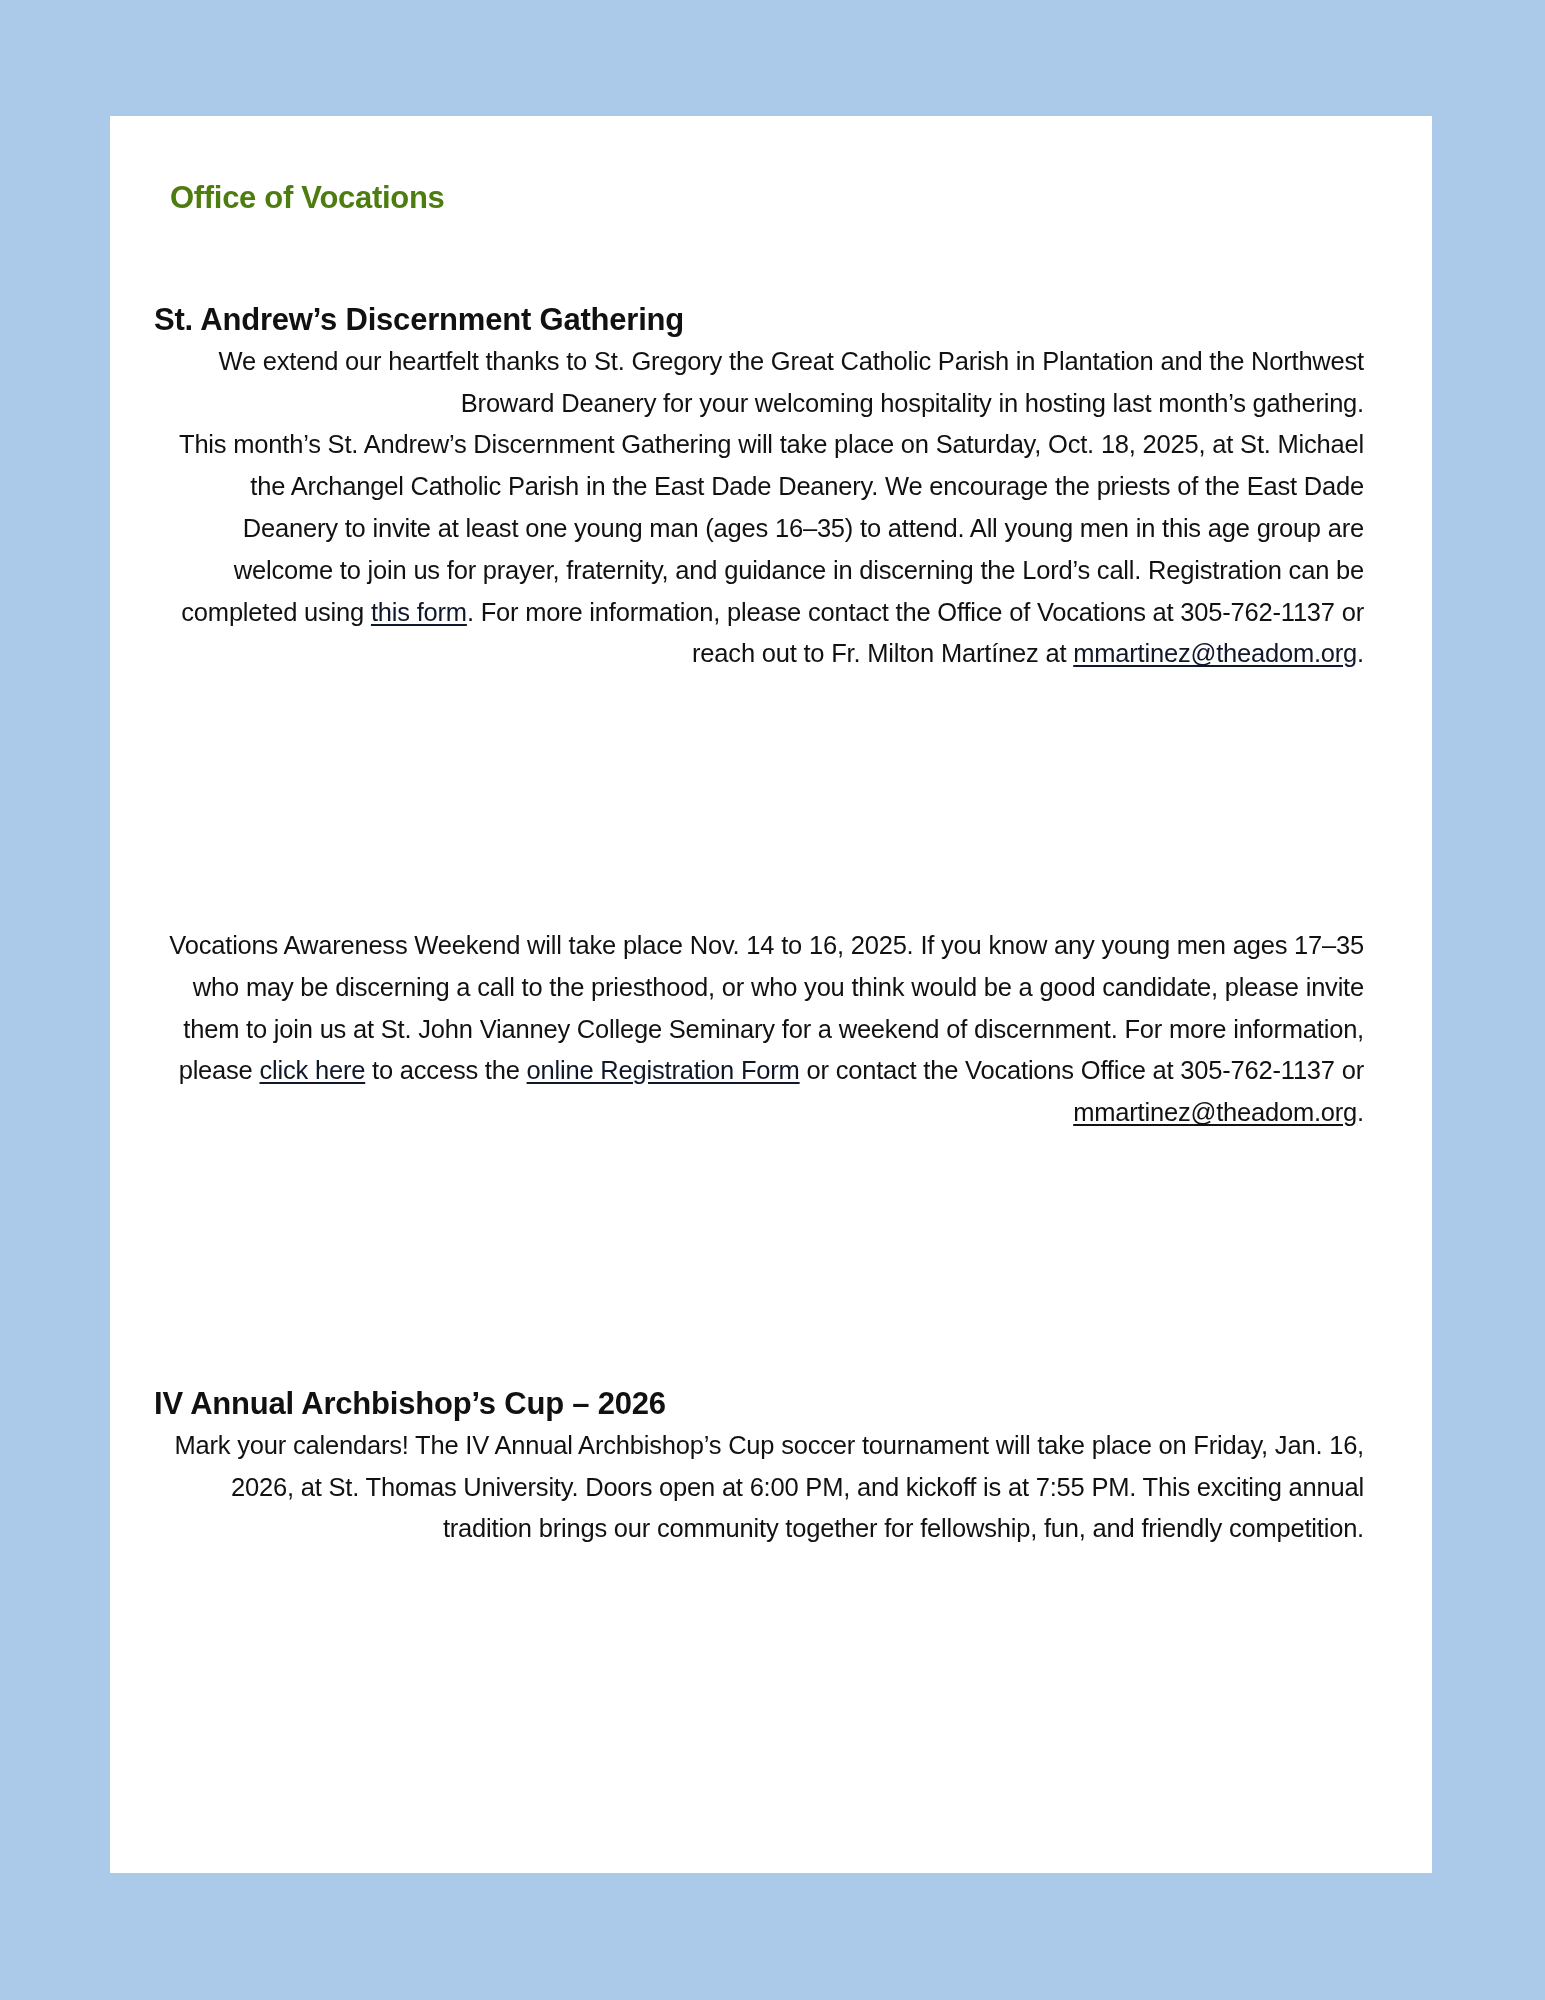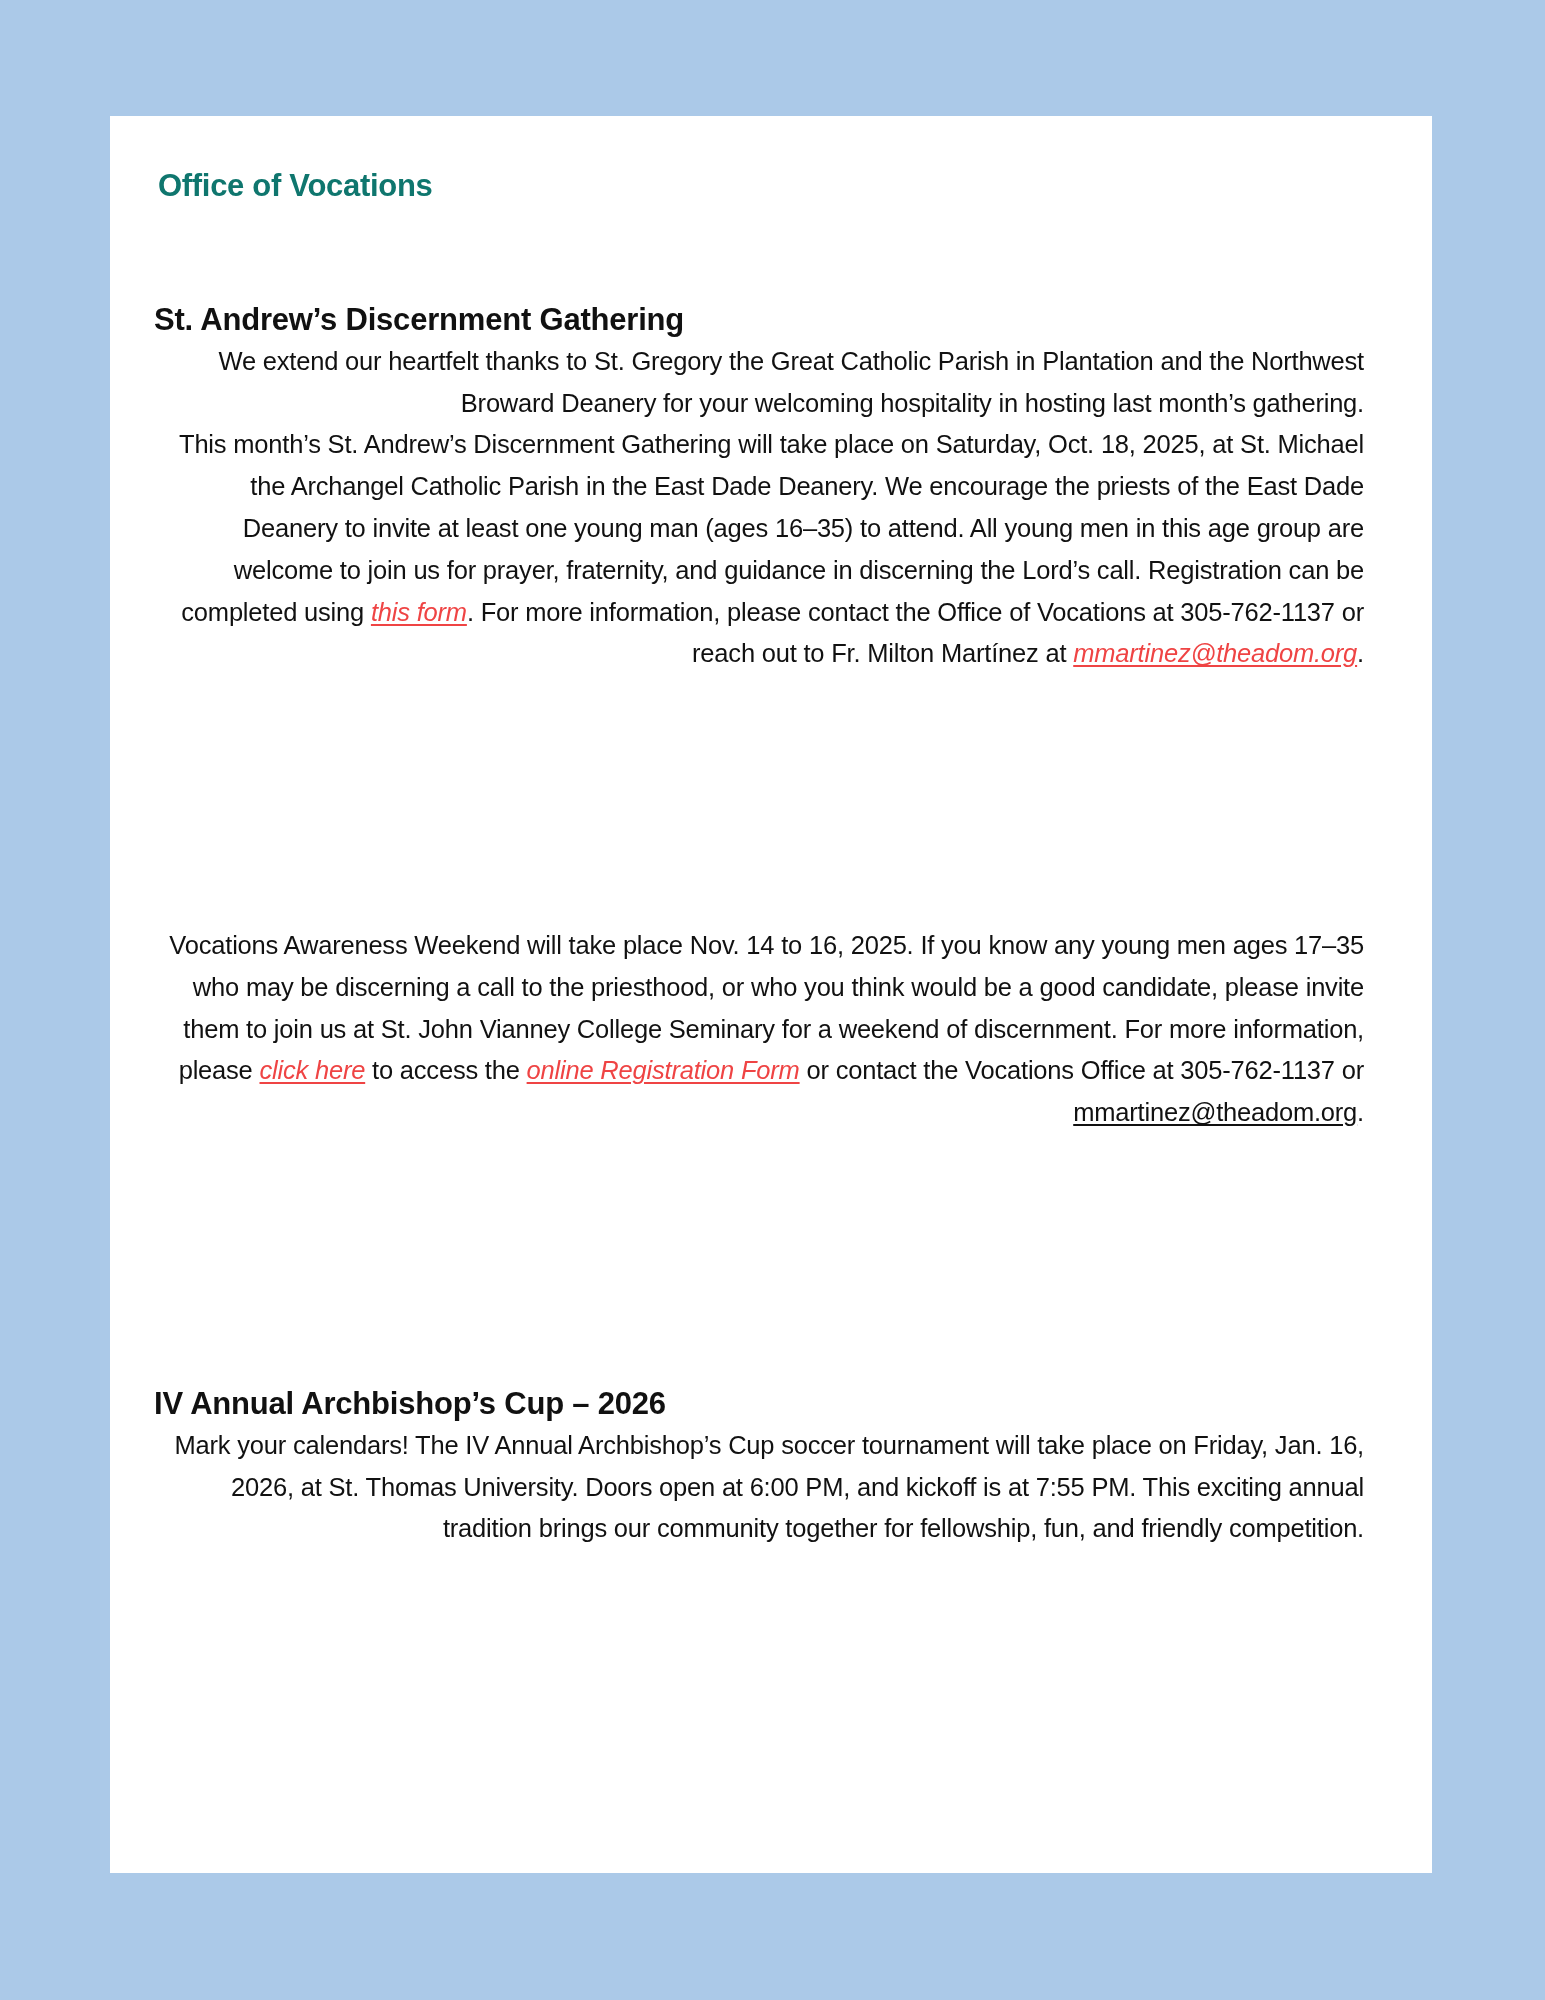--- a/index.html
+++ b/index.html
@@ -20,24 +20,24 @@
     left: 110px;
     top: 116px;
     width: 1322px;
     height: 1757px;
     background: #ffffff;
   }
   .title {
     position: absolute;
     left: 44px;
     top: 48px;
-    margin: 4px;
+    margin: 16px;
     font-size: 31px;
     font-weight: bold;
-    color: #0f766e;
+    color: #4d7c0f;
     letter-spacing: -0.3px;
   }
   .section {
     position: absolute;
     left: 44px;
     width: 1210px;
     font-size: 25.5px;
     line-height: 41.8px;
     letter-spacing: -0.2px;
   }
@@ -48,24 +48,23 @@
     line-height: 41.8px;
   }
   .section p {
     margin: 0;
     text-align: right;
   }
   .s1 { top: 183px; }
   .s2 { top: 809px; }
   .s3 { top: 1267px; }
   a.link {
-    color: #ef4444;
+    color: #0f172a;
     text-decoration: underline;
     text-underline-offset: 3px;
-    font-style: italic;
   }
   a.plain-link {
     color: #111111;
     text-decoration: underline;
     text-underline-offset: 3px;
   }
   b { font-weight: normal; }
 </style>
 </head>
 <body>

